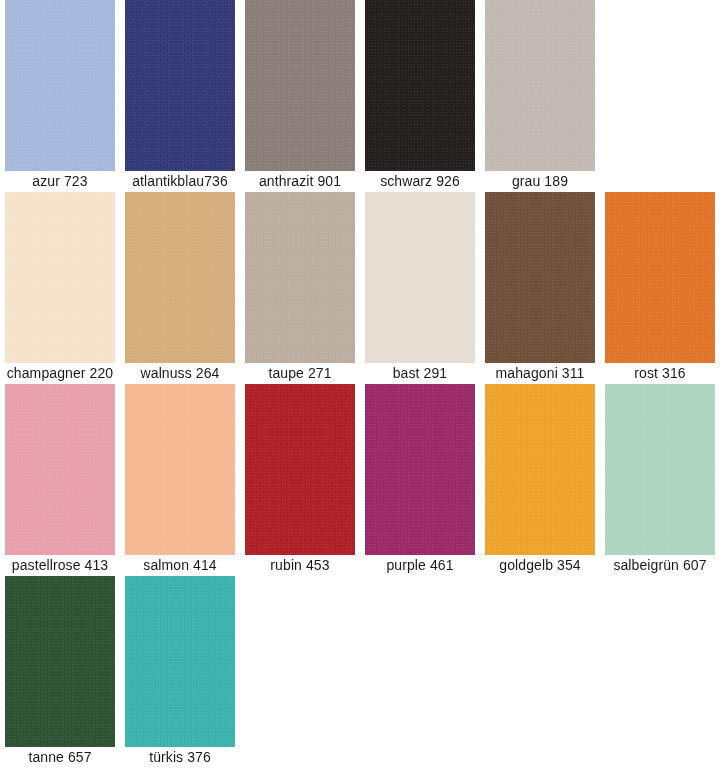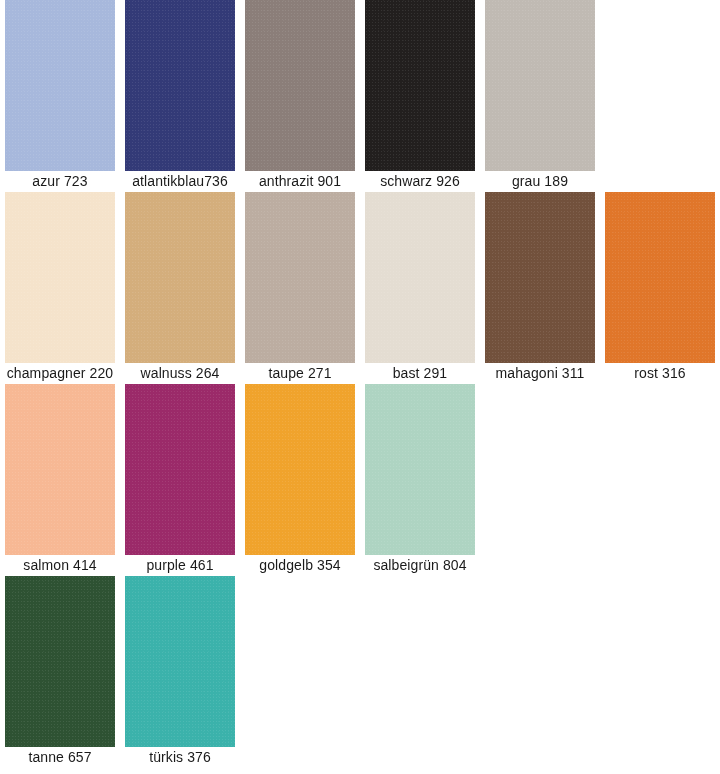--- a/index.html
+++ b/index.html
@@ -122,34 +122,42 @@
         <div class="swatch-chip" style="background-color: rgb(114, 81, 60);"></div>
         <div class="swatch-label">mahagoni 311</div>
       </div>
       <div class="swatch-cell">
         <div class="swatch-chip" style="background-color: rgb(224, 118, 42);"></div>
         <div class="swatch-label">rost 316</div>
       </div>
     </div>
     <div class="swatch-row">
       <div class="swatch-cell">
+        <div class="swatch-chip" style="background-color: rgb(232, 160, 173);"></div>
+        <div class="swatch-label">pastellrose 413</div>
+      </div>
+      <div class="swatch-cell">
         <div class="swatch-chip" style="background-color: rgb(247, 184, 148);"></div>
         <div class="swatch-label">salmon 414</div>
+      </div>
+      <div class="swatch-cell">
+        <div class="swatch-chip" style="background-color: rgb(176, 32, 40);"></div>
+        <div class="swatch-label">rubin 453</div>
       </div>
       <div class="swatch-cell">
         <div class="swatch-chip" style="background-color: rgb(155, 42, 105);"></div>
         <div class="swatch-label">purple 461</div>
       </div>
       <div class="swatch-cell">
         <div class="swatch-chip" style="background-color: rgb(240, 163, 44);"></div>
         <div class="swatch-label">goldgelb 354</div>
       </div>
       <div class="swatch-cell">
         <div class="swatch-chip" style="background-color: rgb(174, 212, 194);"></div>
-        <div class="swatch-label">salbeigrün 804</div>
+        <div class="swatch-label">salbeigrün 607</div>
       </div>
     </div>
     <div class="swatch-row">
       <div class="swatch-cell">
         <div class="swatch-chip" style="background-color: rgb(46, 82, 51);"></div>
         <div class="swatch-label">tanne 657</div>
       </div>
       <div class="swatch-cell">
         <div class="swatch-chip" style="background-color: rgb(59, 178, 171);"></div>
         <div class="swatch-label">türkis 376</div>

